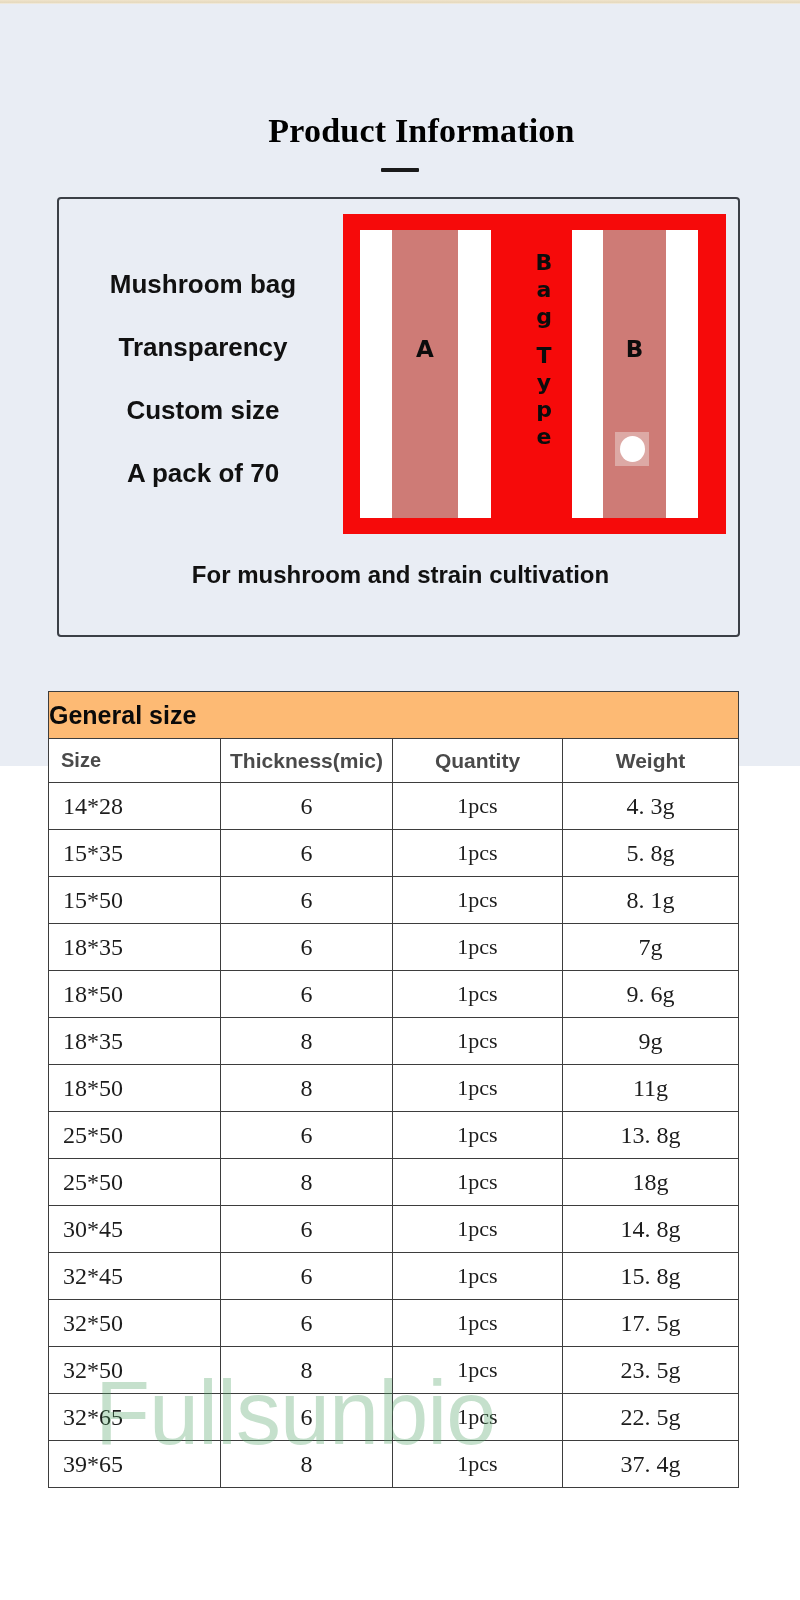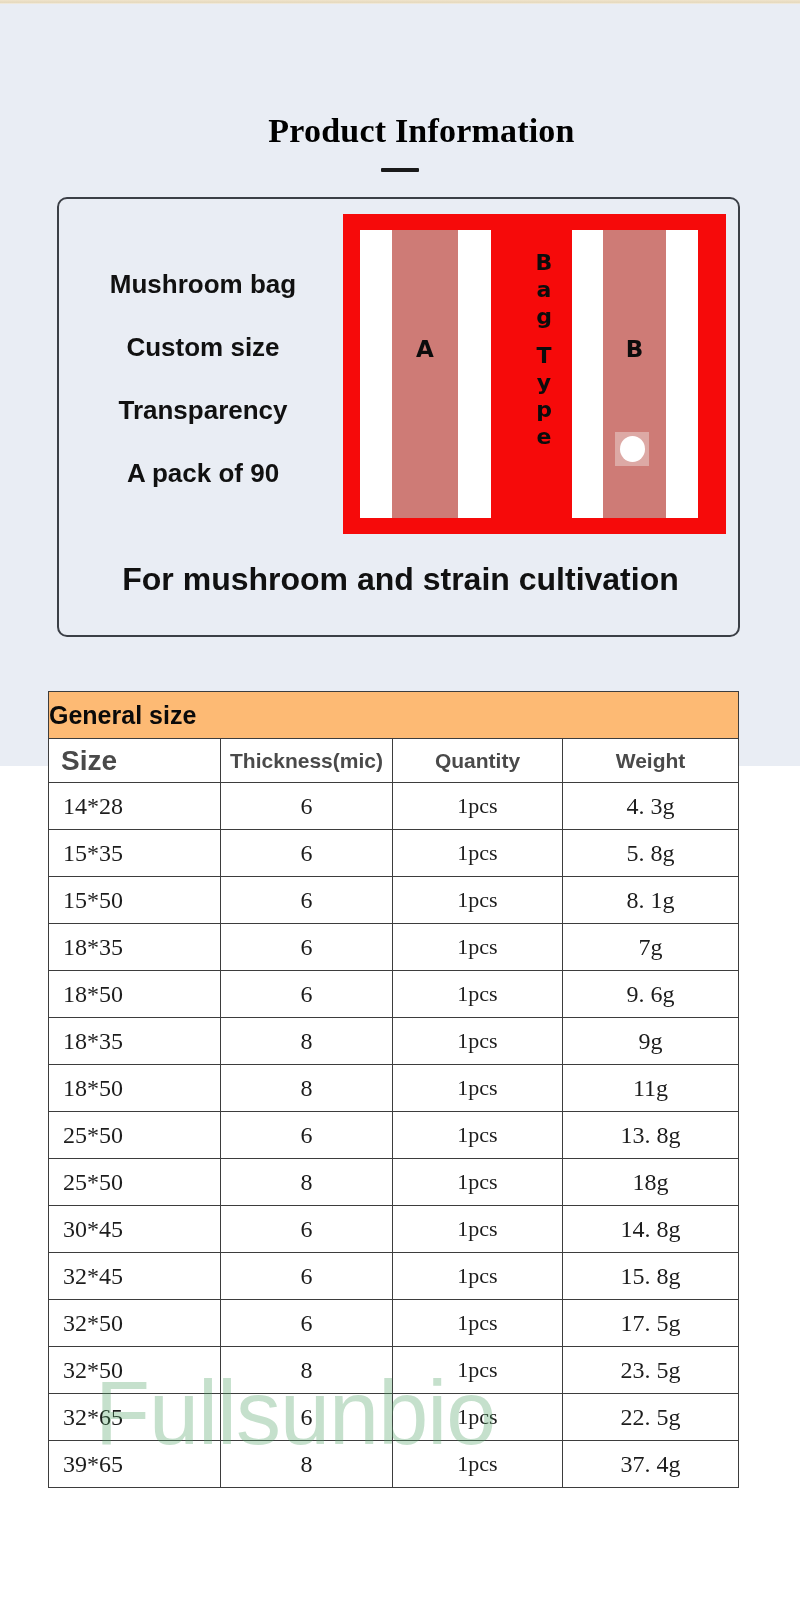--- a/index.html
+++ b/index.html
@@ -59,21 +59,21 @@
   }
 
   
   .info-card {
     position: absolute;
     left: 57px;
     top: 197px;
     width: 683px;
     height: 440px;
     border: 2px solid #3b3f46;
-    border-radius: 10px;
+    border-radius: 4px;
     background: transparent;
   }
 
   .info-left {
     position: absolute;
     left: 0px;
     top: 72px;
     width: 288px;
     text-align: center;
   }
@@ -85,21 +85,21 @@
     margin-bottom: 37px;
     white-space: nowrap;
   }
 
   .info-bottom {
     position: absolute;
     left: 0;
     top: 362px;
     width: 683px;
     text-align: center;
-    font-size: 32px;
+    font-size: 24px;
     font-weight: 700;
     color: #111111;
     white-space: nowrap;
   }
 
   
   .bag-image {
     position: absolute;
     left: 284px;
     top: 15px;
@@ -189,21 +189,21 @@
     font-size: 21px;
     font-weight: 700;
     color: #4a4a4a;
     text-align: center;
     height: 44px;
     font-family: "Liberation Sans", sans-serif;
   }
   .tbl-head td.col-size {
     text-align: left;
     padding-left: 12px;
-    font-size: 28px;
+    font-size: 20px;
   }
   .tbl-body td {
     font-size: 24px;
     color: #1d1d1d;
     text-align: center;
     font-family: "Liberation Serif", serif;
   }
   .tbl-body td.col-size {
     text-align: left;
     padding-left: 14px;
@@ -232,23 +232,23 @@
 <div class="top-strip"></div>
 <div class="blue-panel"></div>
 
 <div class="page-title">Product Information</div>
 <div class="title-rule"></div>
 
 <div class="info-card">
 
   <div class="info-left">
     <div class="info-line">Mushroom bag</div>
+    <div class="info-line">Transparency</div>
     <div class="info-line">Custom size</div>
-    <div class="info-line">Transparency</div>
-    <div class="info-line">A pack of 90</div>
+    <div class="info-line">A pack of 70</div>
   </div>
 
   <div class="bag-image">
     <div class="stripe stripe-white" style="left:17px;  width:32px;"></div>
     <div class="stripe stripe-bag" style="left:49px;  width:66px;"></div>
     <div class="stripe stripe-white" style="left:115px; width:33px;"></div>
 
     <div class="stripe stripe-white" style="left:229px; width:31px;"></div>
     <div class="stripe stripe-bag" style="left:260px; width:63px;"></div>
     <div class="stripe stripe-white" style="left:323px; width:32px;"></div>

